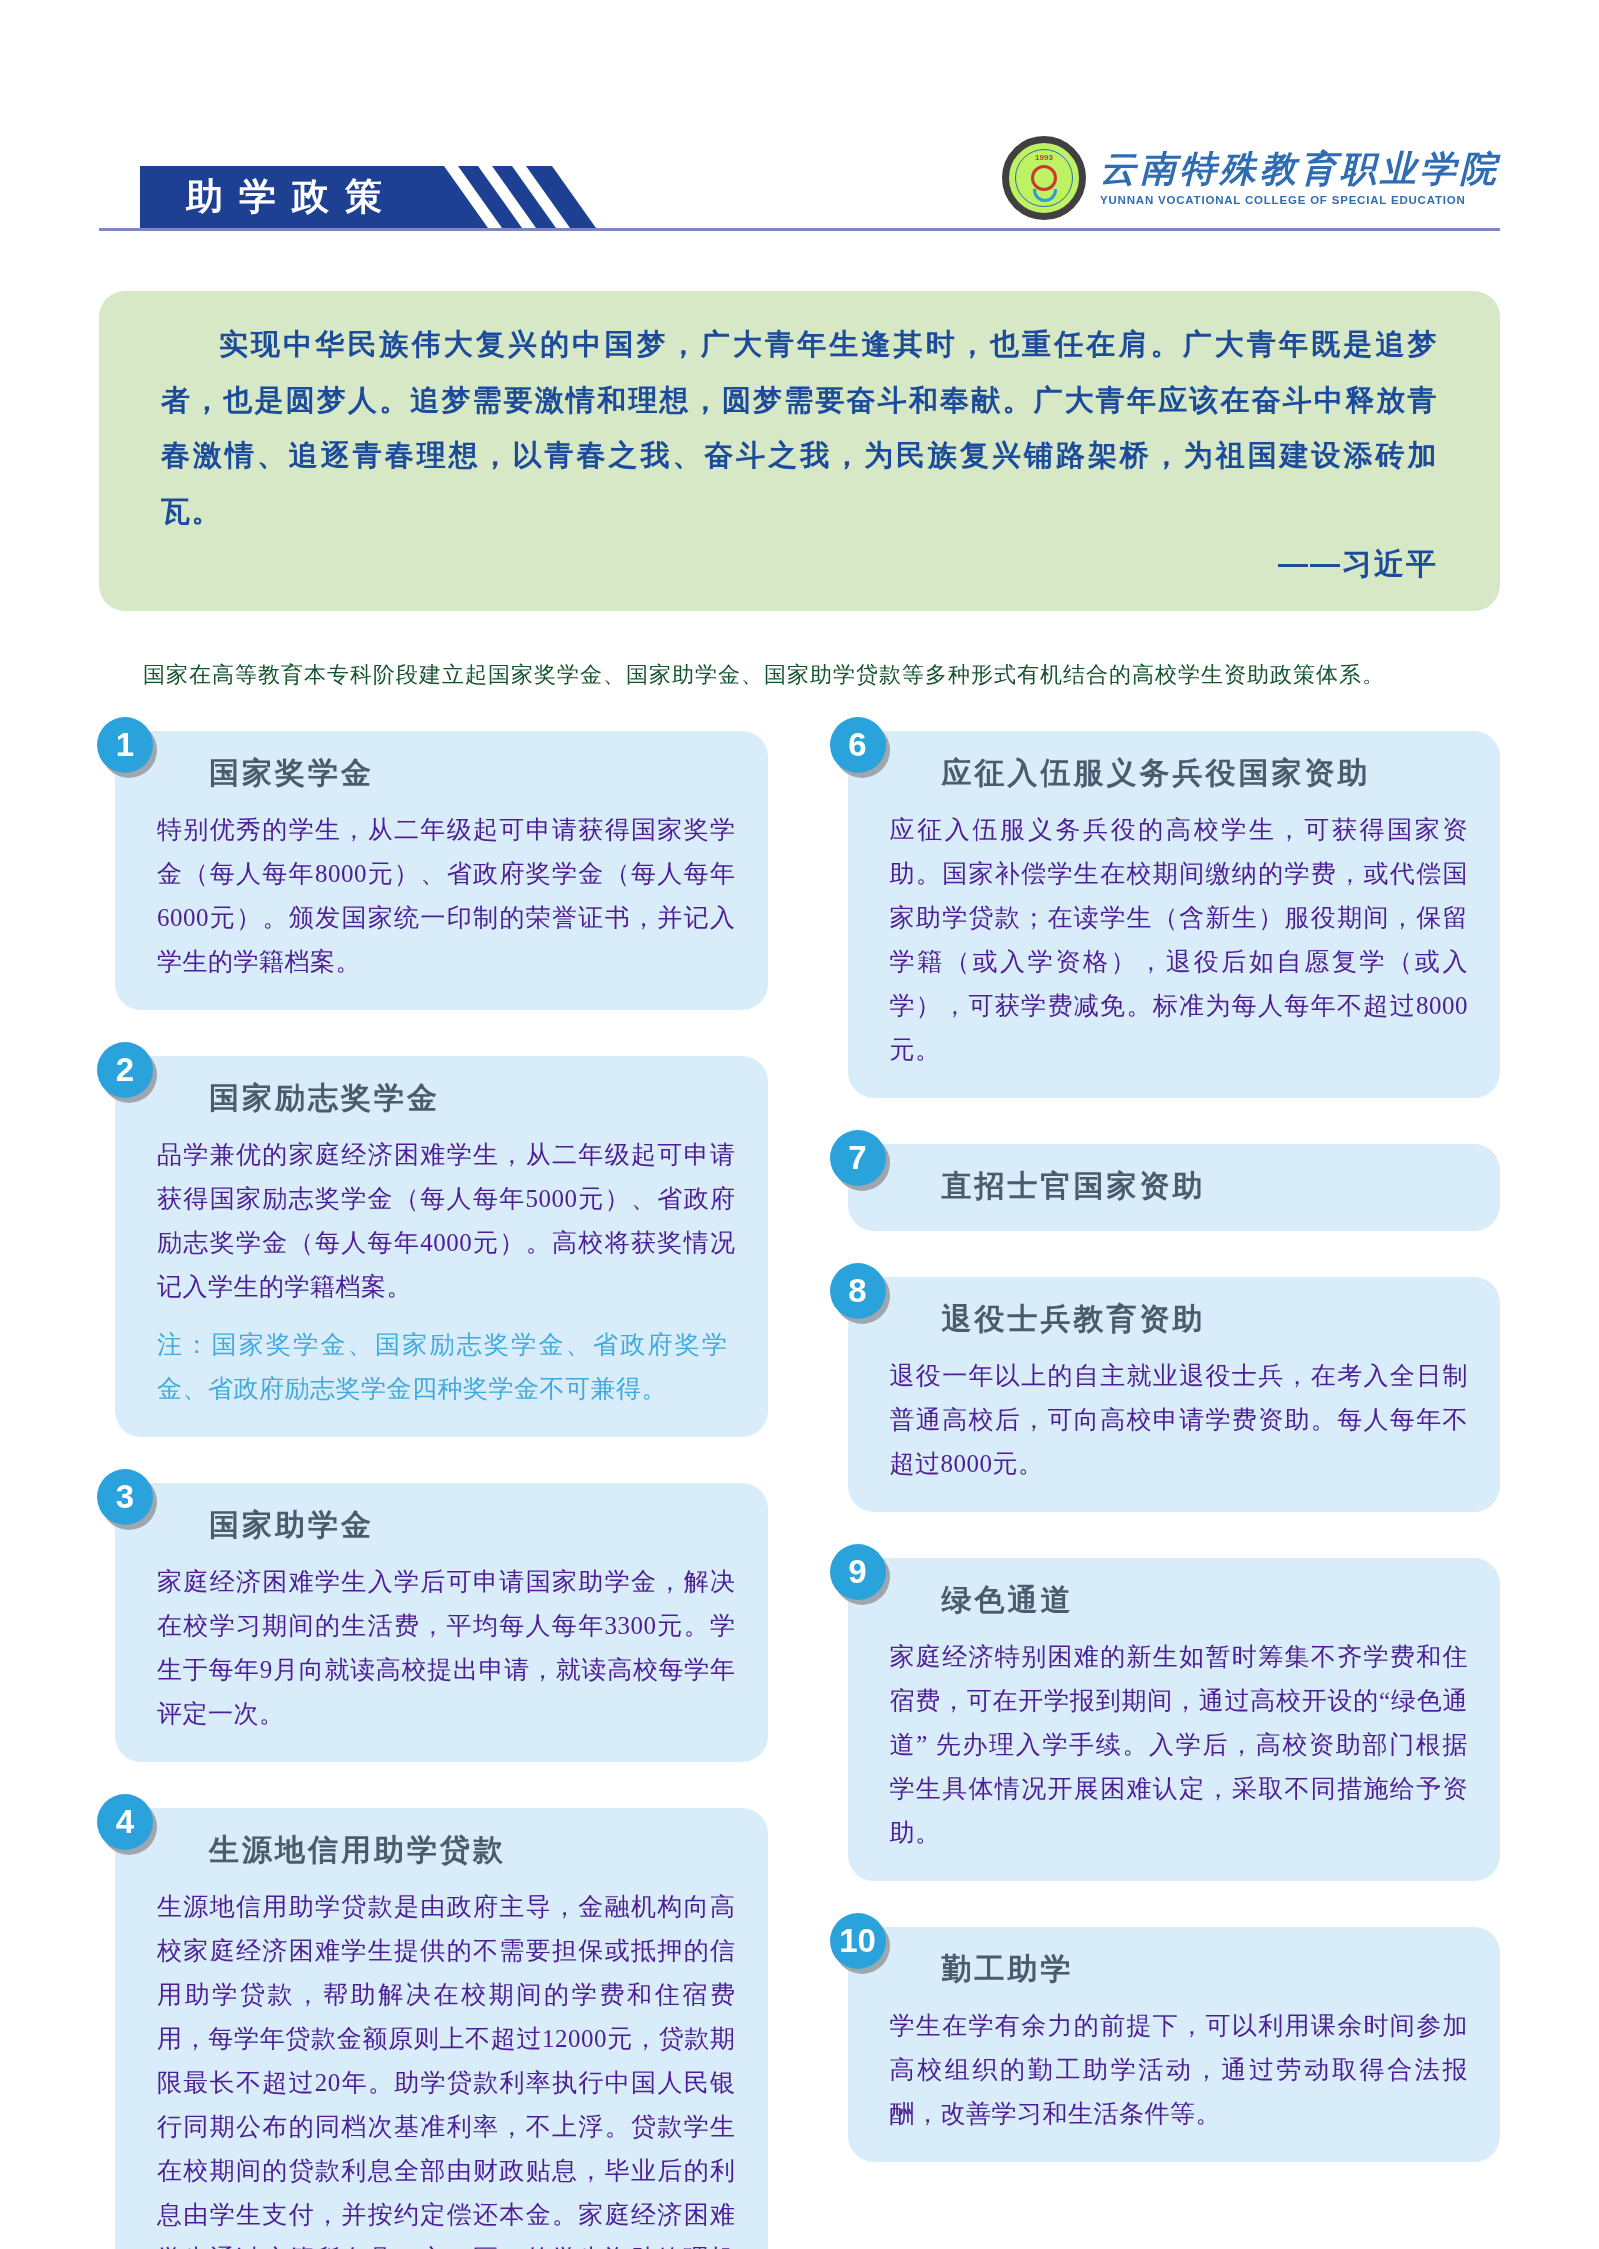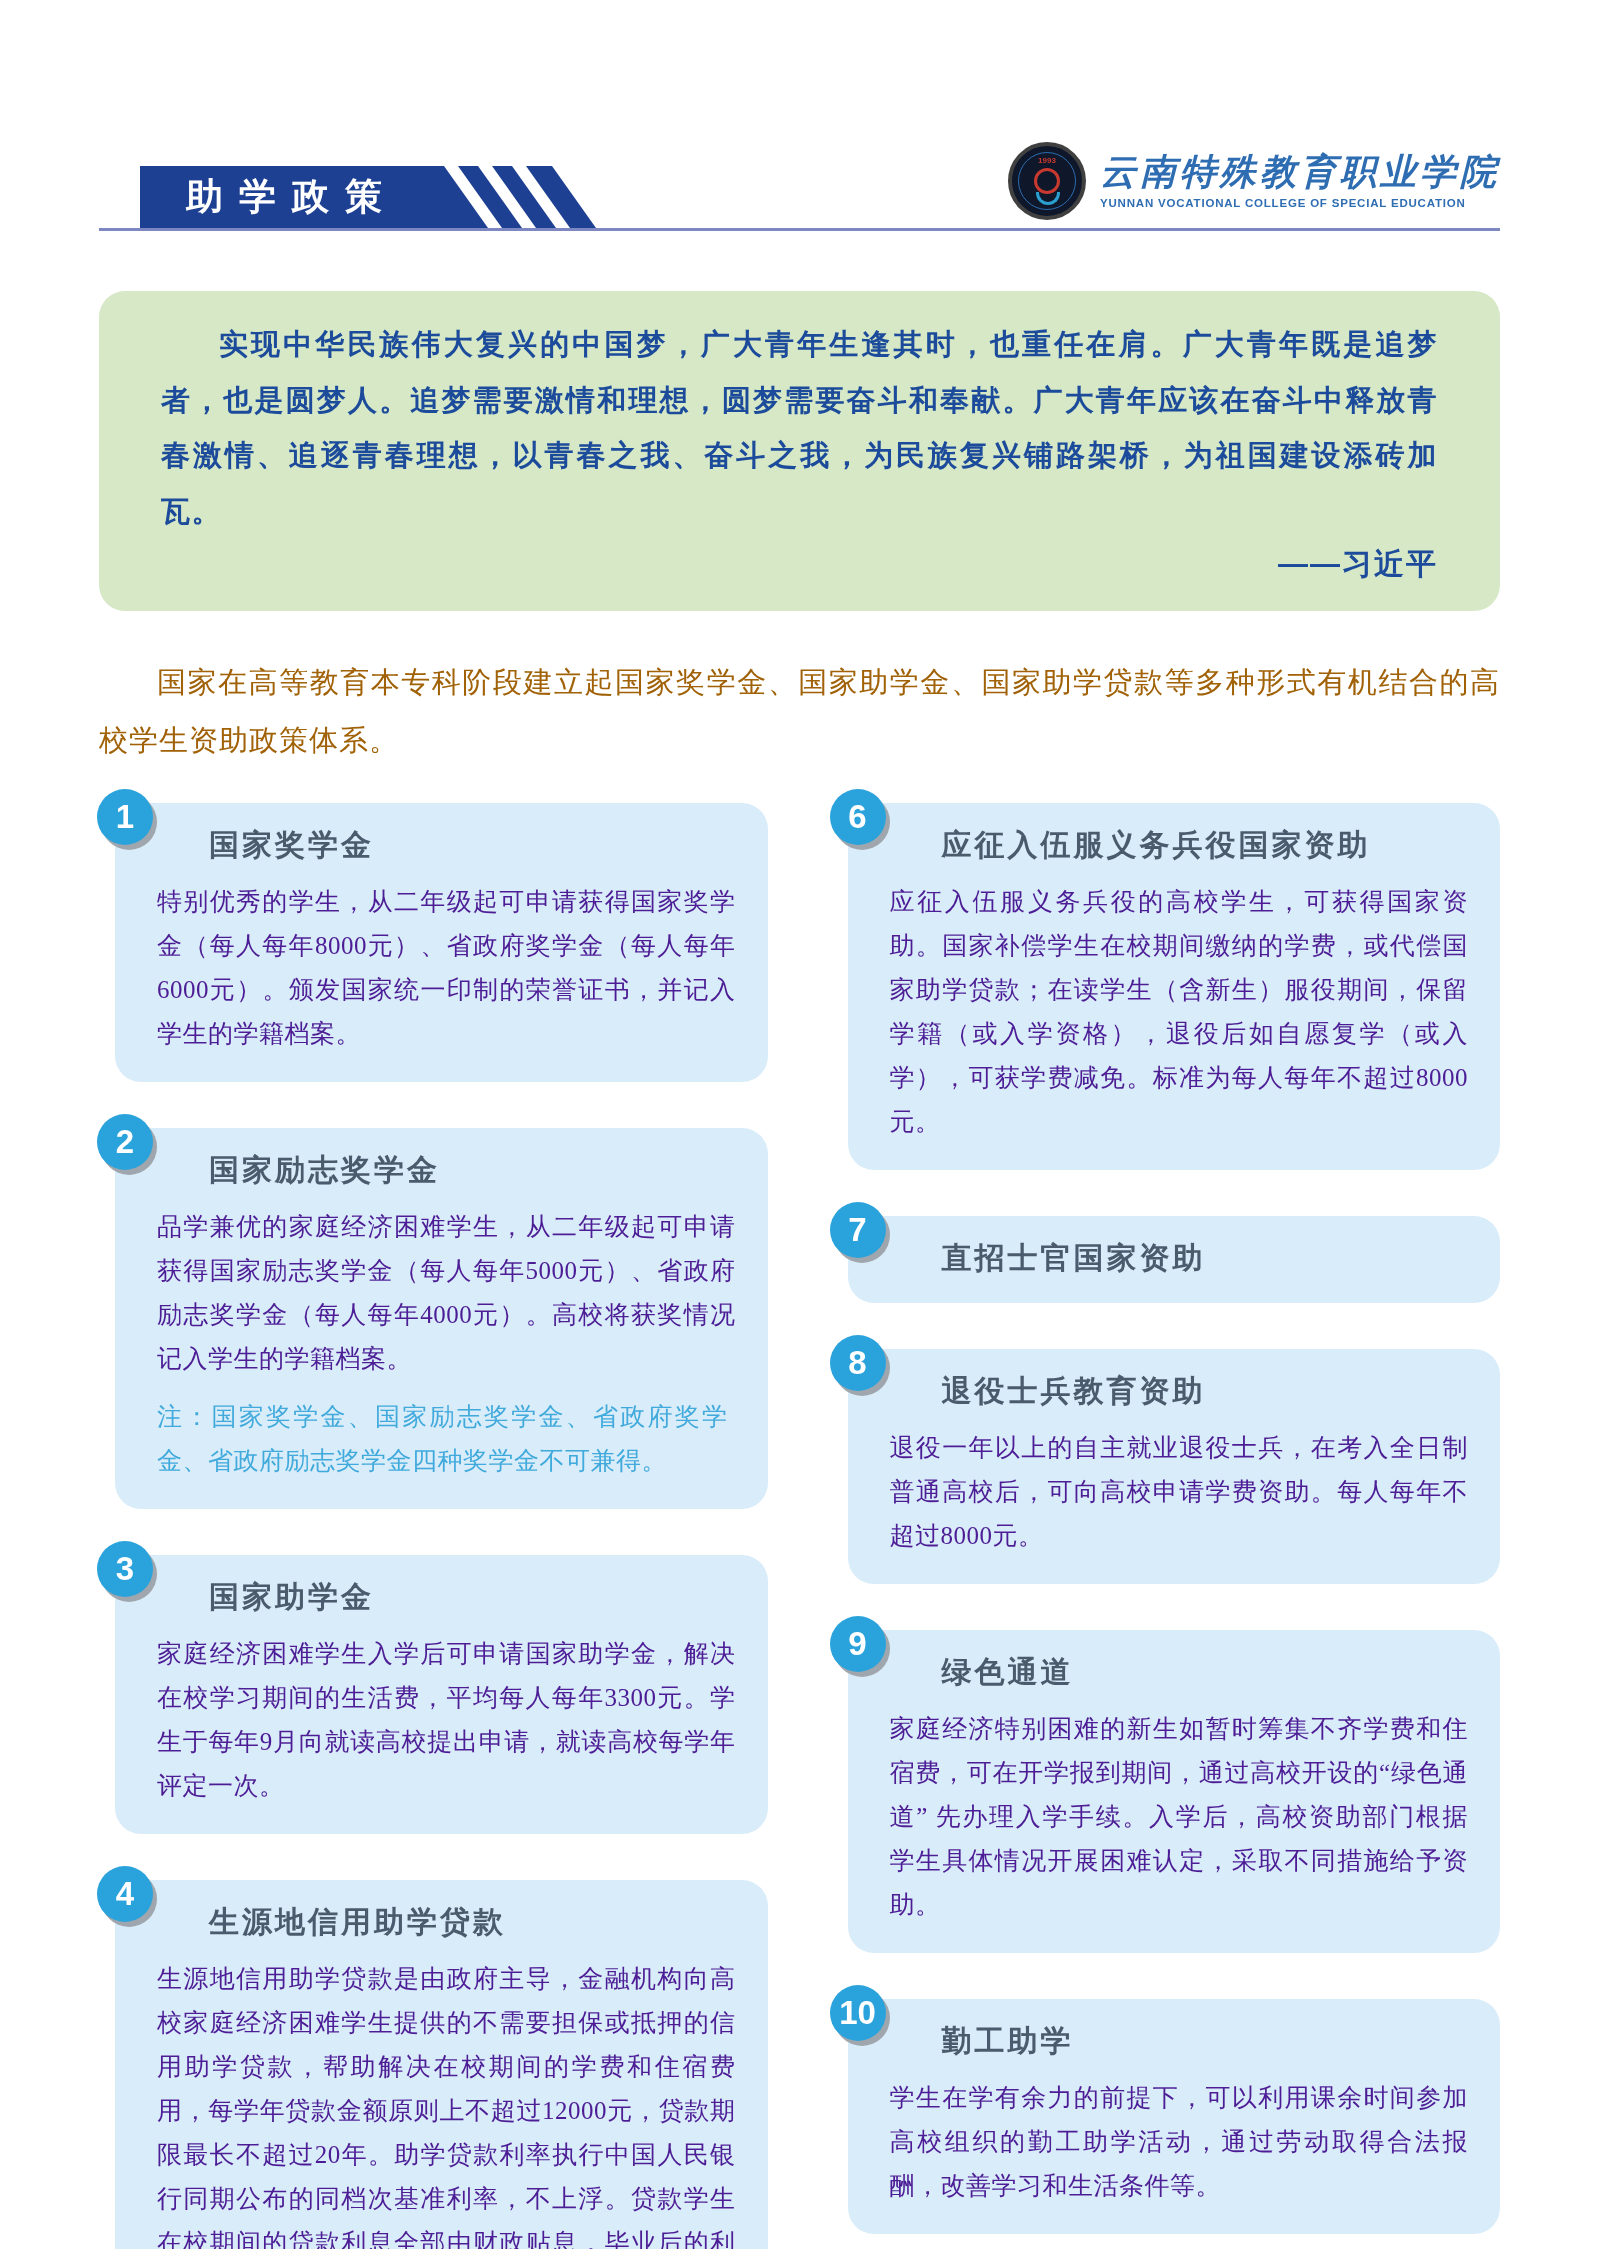--- a/index.html
+++ b/index.html
@@ -27,22 +27,22 @@
     font-family:"Liberation Sans","DejaVu Sans",sans-serif;
     font-size:37px; font-weight:bold; letter-spacing:16px; white-space:nowrap;
   }
   .stripes { position:relative; width:150px; height:62px; margin-left:-30px; }
   .stripe { position:absolute; top:0; height:62px; width:70px; background:#1e4093; }
   .stripe-1 { left:0;    clip-path:polygon(0 0, 20px 0, 64px 62px, 44px 62px); }
   .stripe-2 { left:34px; clip-path:polygon(0 0, 20px 0, 64px 62px, 44px 62px); }
   .stripe-3 { left:68px; clip-path:polygon(0 0, 26px 0, 70px 62px, 44px 62px); }
 
   .logo { display:flex; align-items:center; gap:14px; padding-bottom:8px; }
-  .emblem { width:70px; height:70px; border:4px solid #404040; border-radius:50%;
-            position:relative; background:#0f172a; flex:0 0 auto; }
+  .emblem { width:70px; height:70px; border:7px solid #404040; border-radius:50%;
+            position:relative; background:#bef264; flex:0 0 auto; }
   .emblem-inner { position:absolute; inset:6px; border:1px solid #2a6db0; border-radius:50%; }
   .emblem-year { position:absolute; top:10px; left:0; right:0; text-align:center;
                  font-family:"Liberation Sans","DejaVu Sans",sans-serif;
                  font-size:8px; font-weight:bold; color:#c8392f; }
   .emblem-core { position:absolute; top:22px; left:22px; width:20px; height:20px;
                  border:3px solid #c8392f; border-radius:50%; }
   .emblem-hand { position:absolute; bottom:11px; left:24px; width:18px; height:10px;
                  border:3px solid #2a9fd0; border-top:none; border-radius:0 0 12px 12px; }
   .logo-text { display:flex; flex-direction:column; }
   .college-zh {
@@ -72,21 +72,21 @@
   }
   .quote-attribution {
     margin:4px 0 0 0; text-align:right;
     font-family:"Liberation Sans","DejaVu Sans",sans-serif;
     font-weight:bold; color:#1c4b9b; font-size:30px; letter-spacing:2px;
   }
 
   
   .intro {
     margin:42px 0 0 0;
-    font-size:29px; color:#a16207; line-height:2.0;
+    font-size:22px; color:#14532d; line-height:2.0;
     text-align:justify; text-indent:2em; letter-spacing:1px;
   }
 
   
   .cards { display:flex; gap:64px; margin-top:34px; }
   .col { flex:1; display:flex; flex-direction:column; gap:46px; }
   .card {
     position:relative;
     background:#d9ecf9;
     border-radius:26px;

